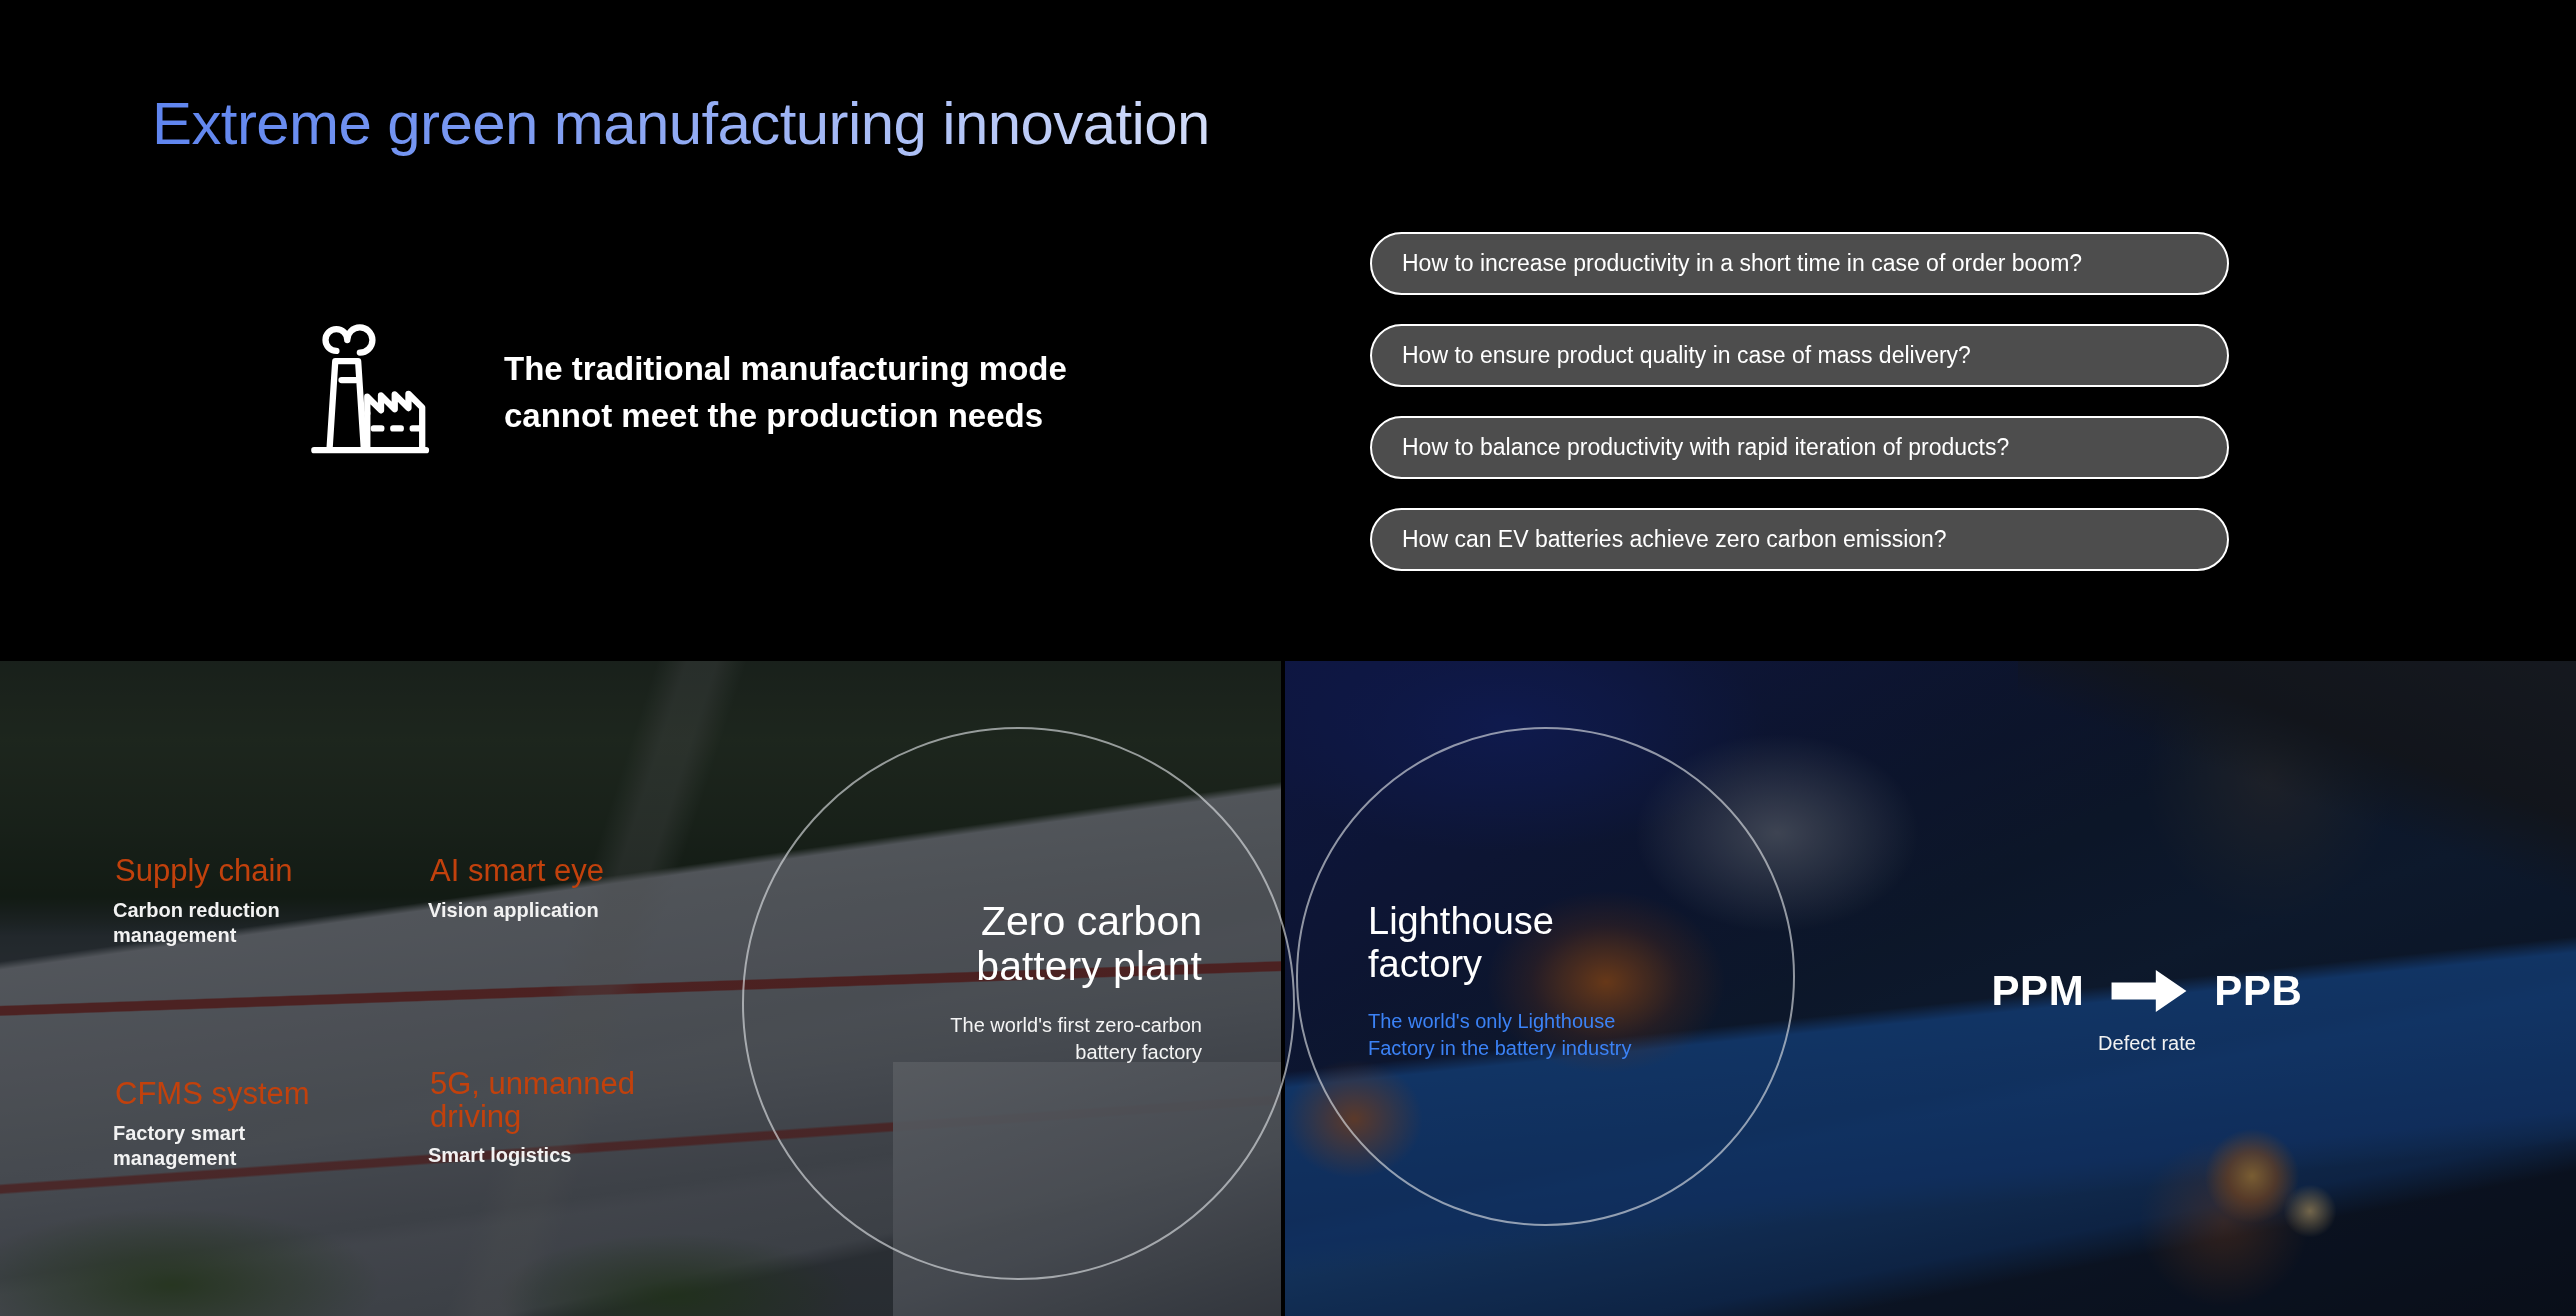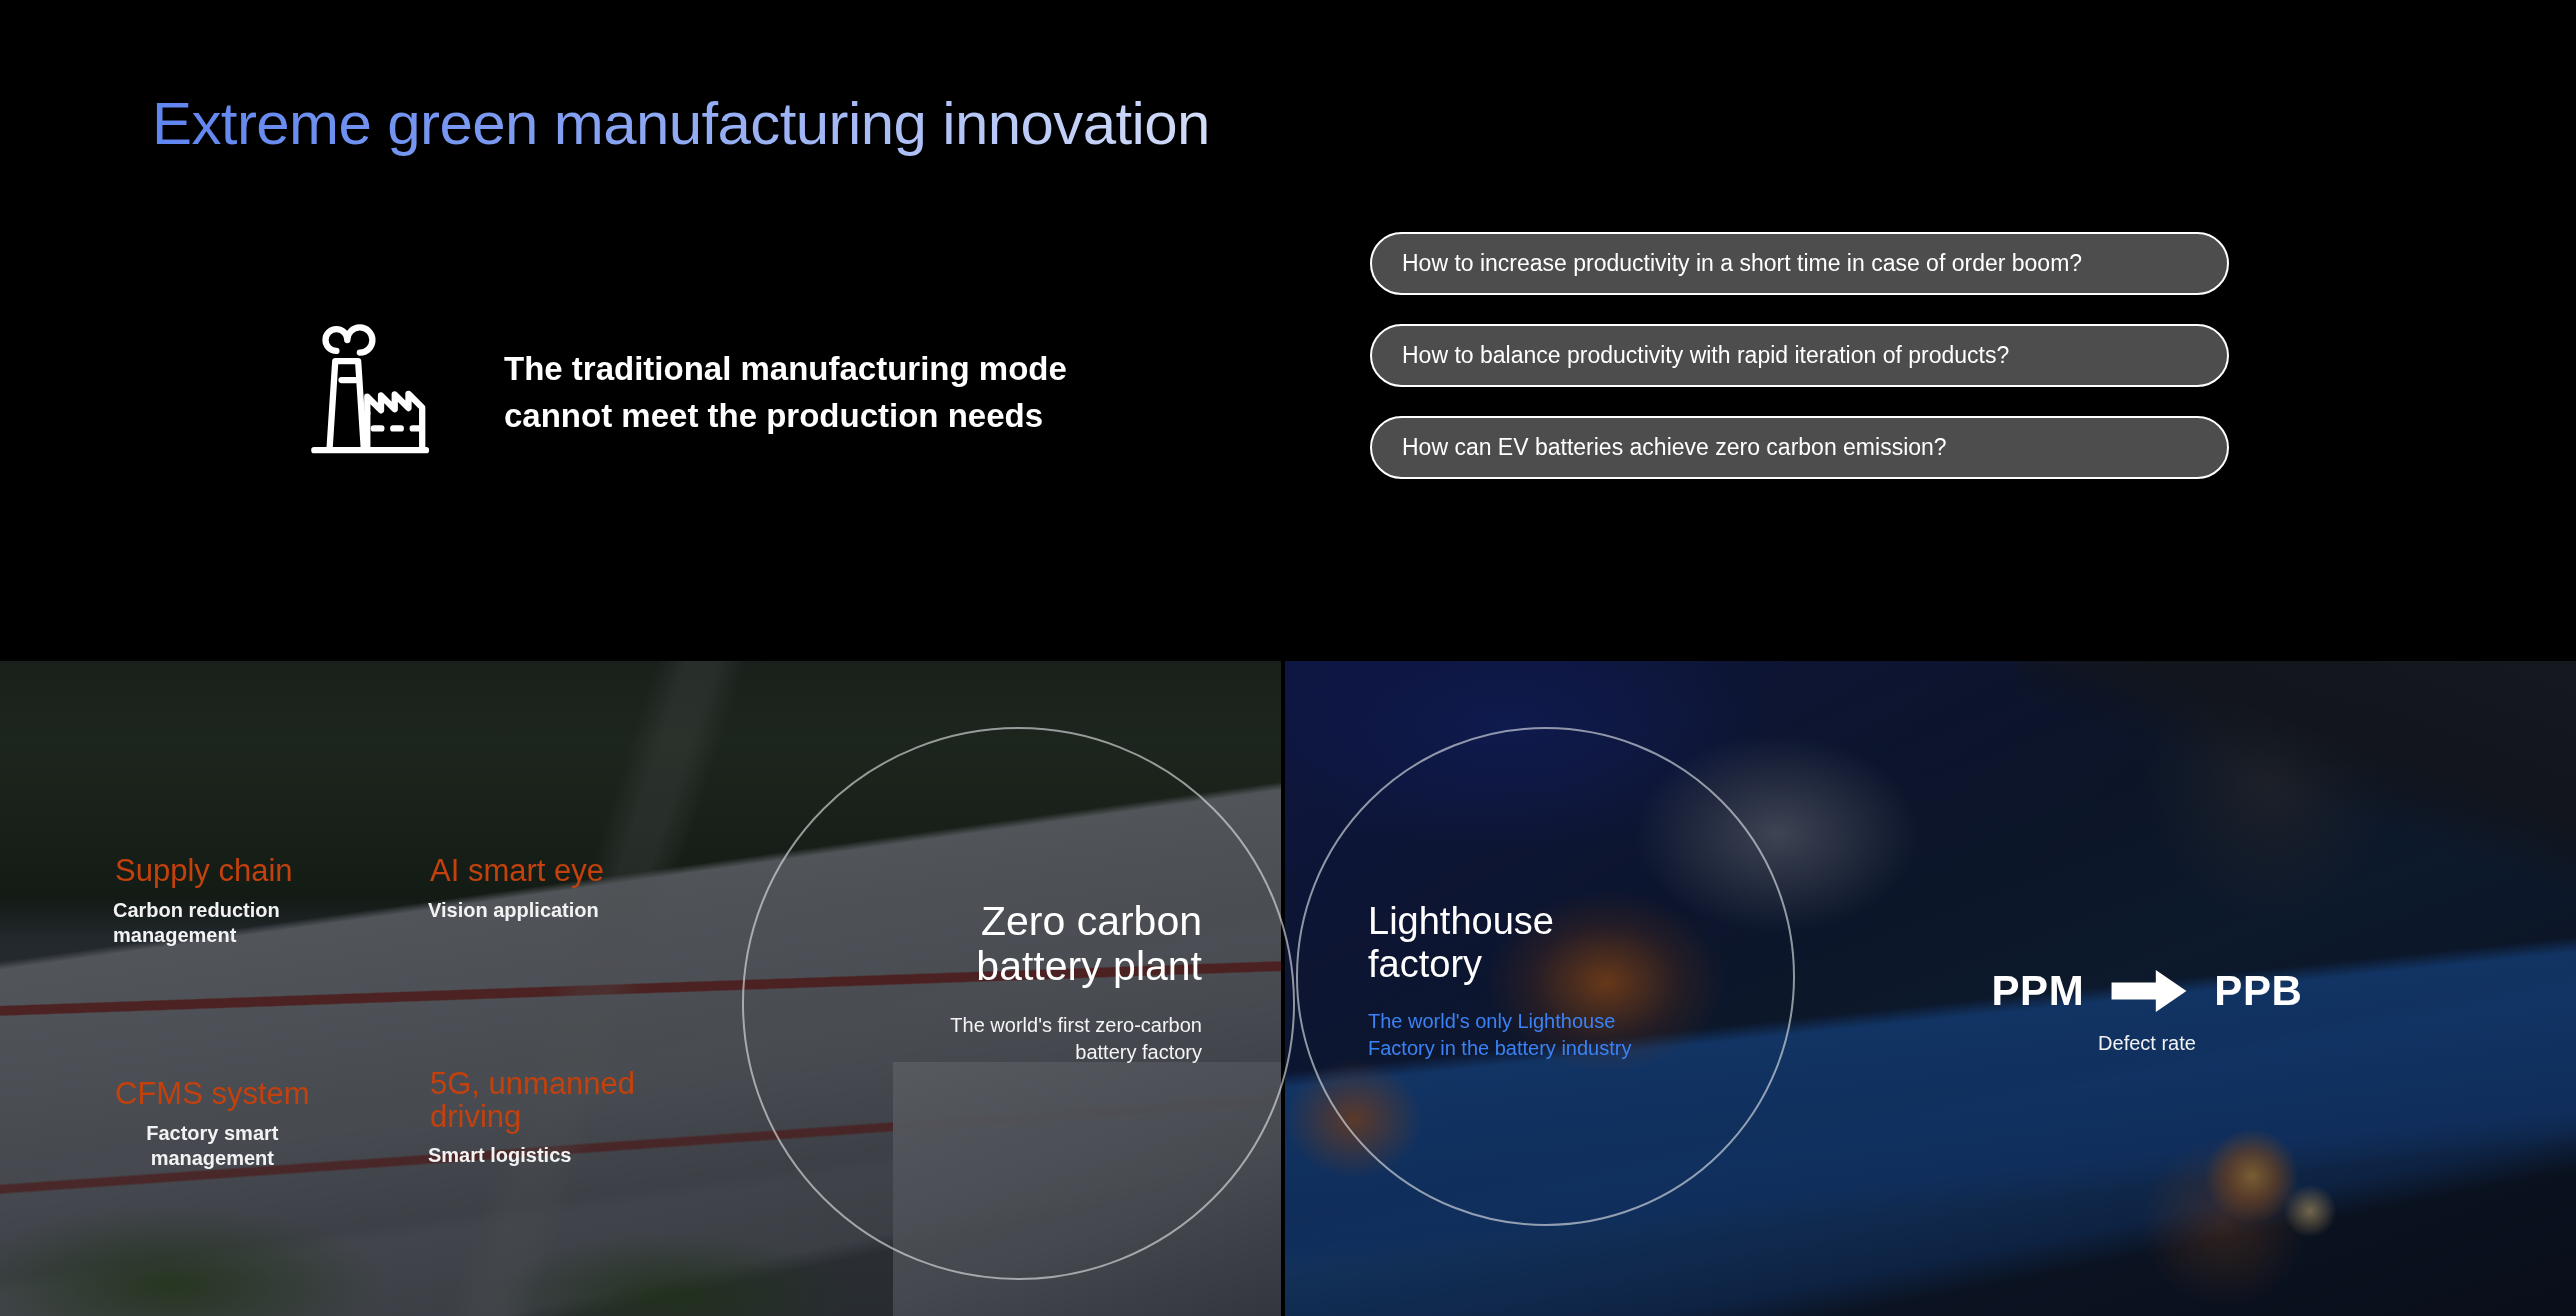--- a/index.html
+++ b/index.html
@@ -104,21 +104,21 @@
   .circ-left{left:742px;top:727px;width:553px;height:553px;}
   .circ-right{left:1296px;top:727px;width:499px;height:499px;}
 
   
   .features{position:absolute;left:113px;top:853px;width:658px;}
   .feat{position:absolute;}
   .feat h4{margin:2px;color:#c2410c;font-size:31px;font-weight:400;line-height:1.05;white-space:nowrap;}
   .feat p{margin:10.3px 0 0 0;color:#f2f2f2;font-size:20px;font-weight:700;line-height:1.28;}
   .f1{left:0;top:0;}
   .f2{left:315px;top:0;}
-  .f3{left:0;top:223px;text-align:center;}
+  .f3{left:0;top:223px;}
   .f4{left:315px;top:213px;}
   .f4 h4{white-space:normal;width:269px;}
 
   
   .zc{position:absolute;left:687px;top:899px;width:515px;text-align:right;}
   .zc h3{margin:0;color:#fff;font-size:41px;font-weight:400;line-height:1.1;}
   .zc p{margin:23px 0 0 0;color:#f4f4f4;font-size:20px;line-height:1.35;}
 
   
   .lh{position:absolute;left:1368px;top:900px;width:458px;text-align:left;}
@@ -160,20 +160,23 @@
     <div class="lead">
       <div>The traditional manufacturing mode</div>
       <div>cannot meet the production needs</div>
     </div>
 
     <div class="pills">
       <div class="pill">
         <span>How to increase productivity in a short time in case of order boom?</span>
       </div>
       <div class="pill">
+        <span>How to ensure product quality  in case of mass delivery?</span>
+      </div>
+      <div class="pill">
         <span>How to balance productivity with rapid iteration of products?</span>
       </div>
       <div class="pill">
         <span>How can EV batteries achieve zero carbon emission?</span>
       </div>
     </div>
   </div>
 
   <div class="bottom">
 

